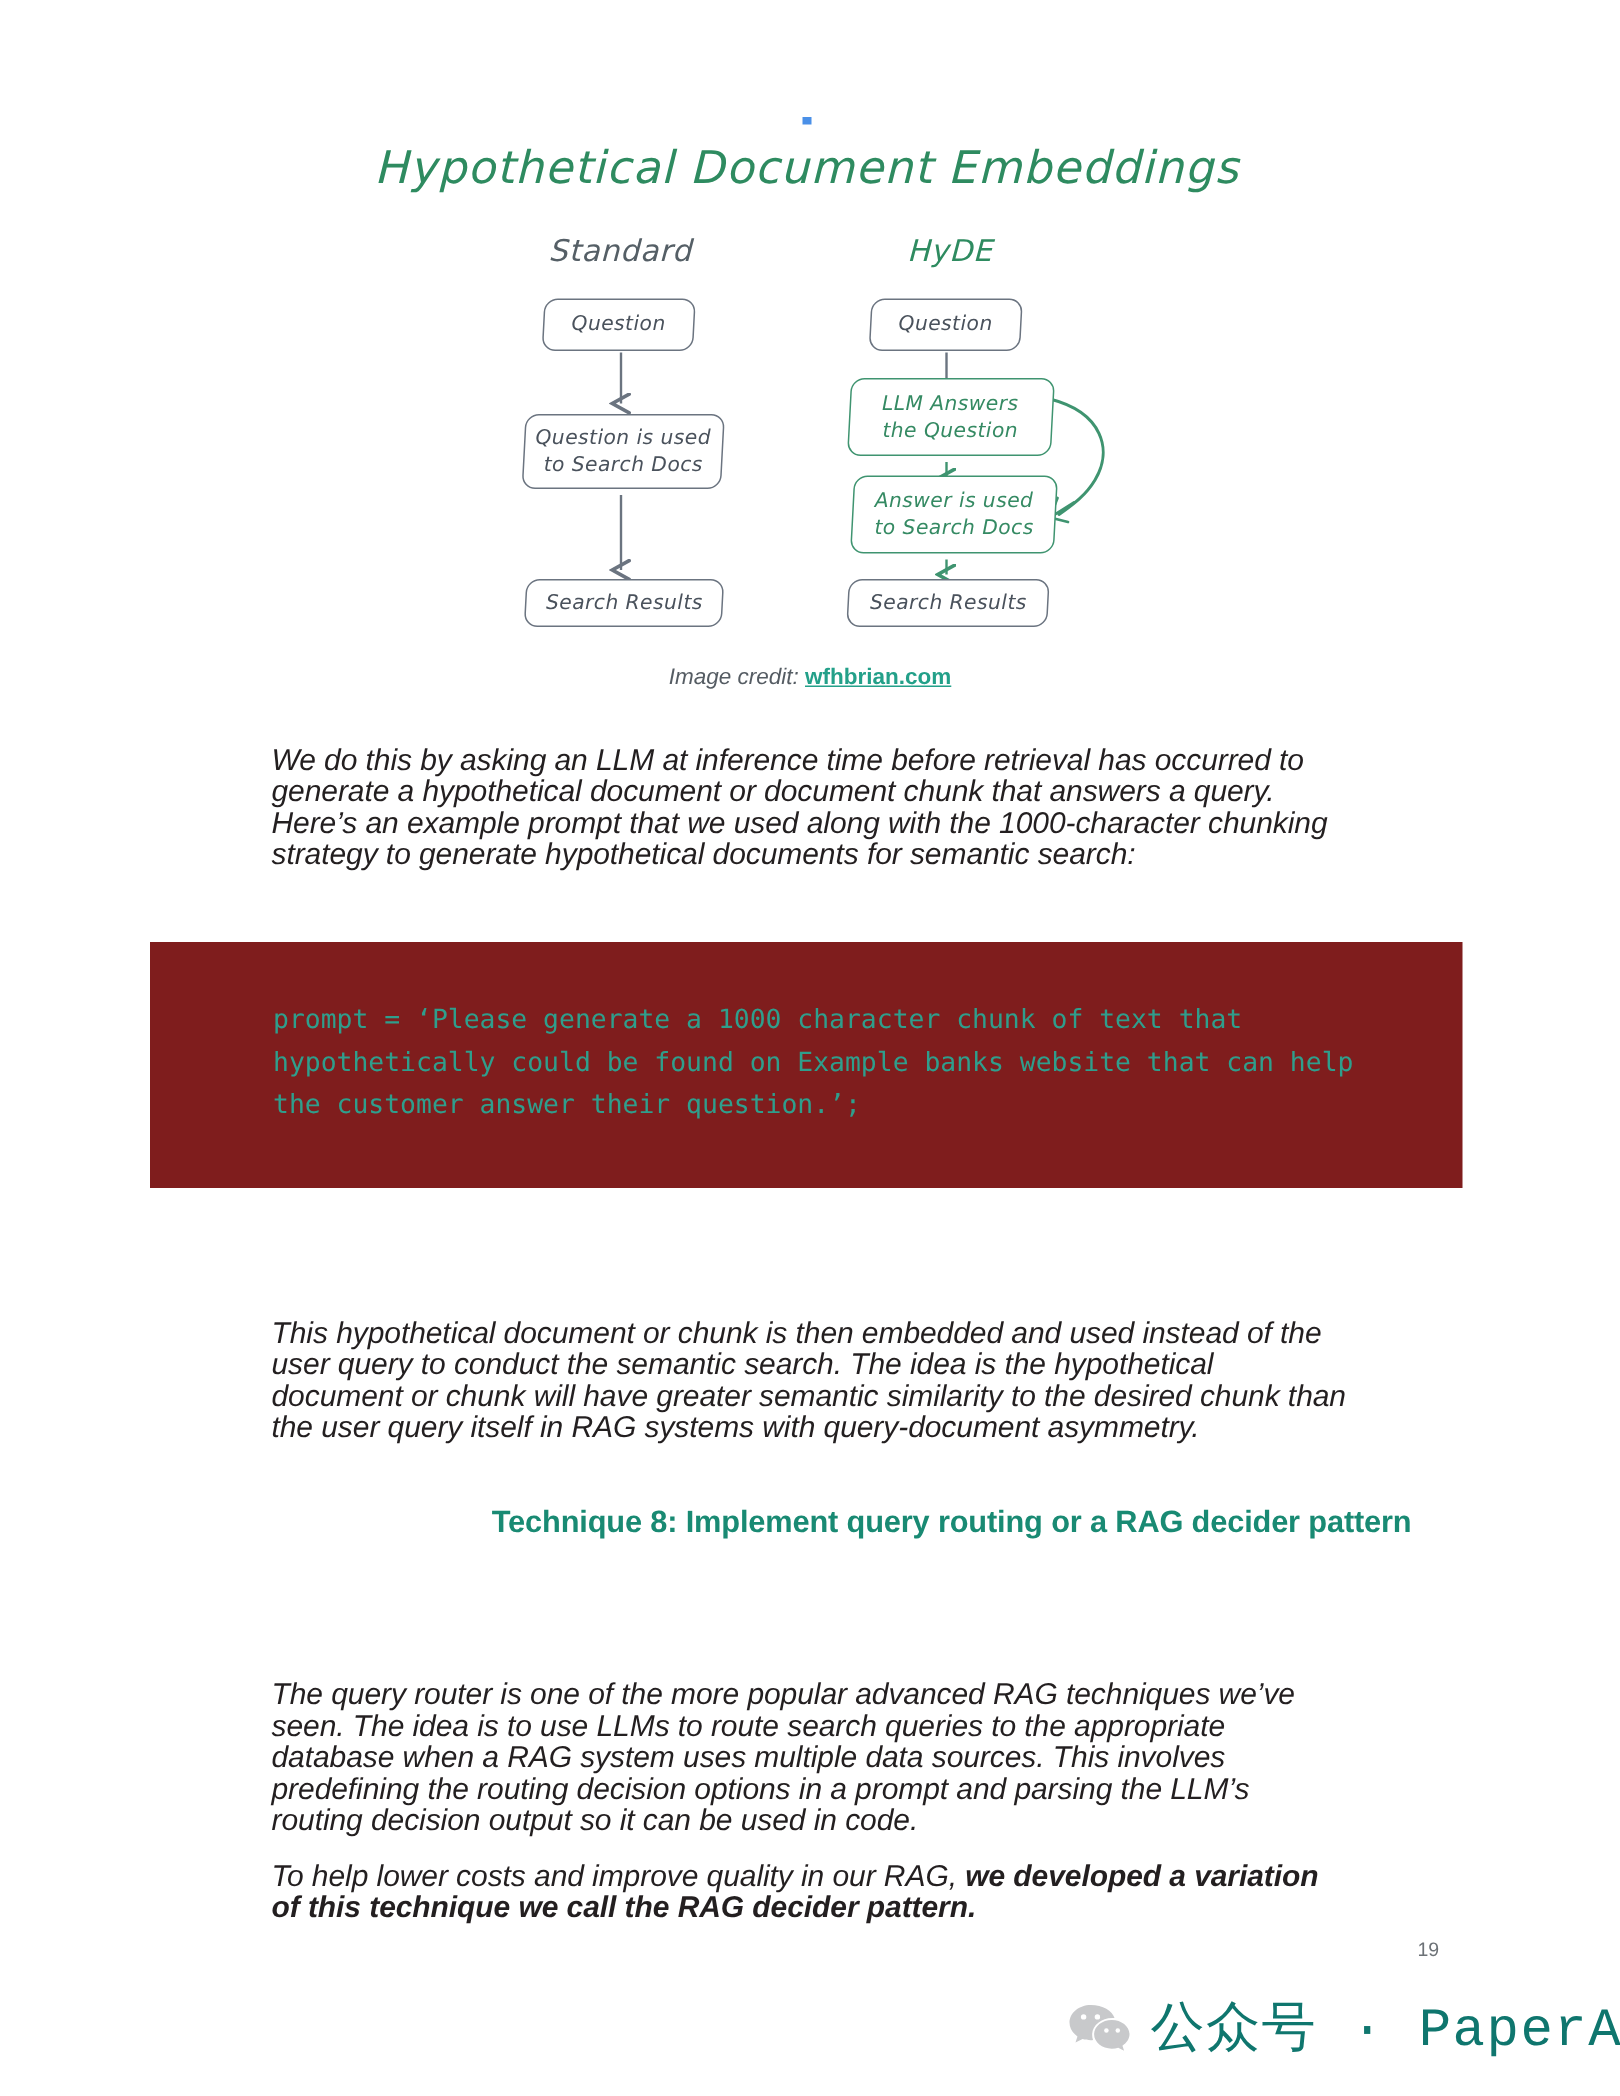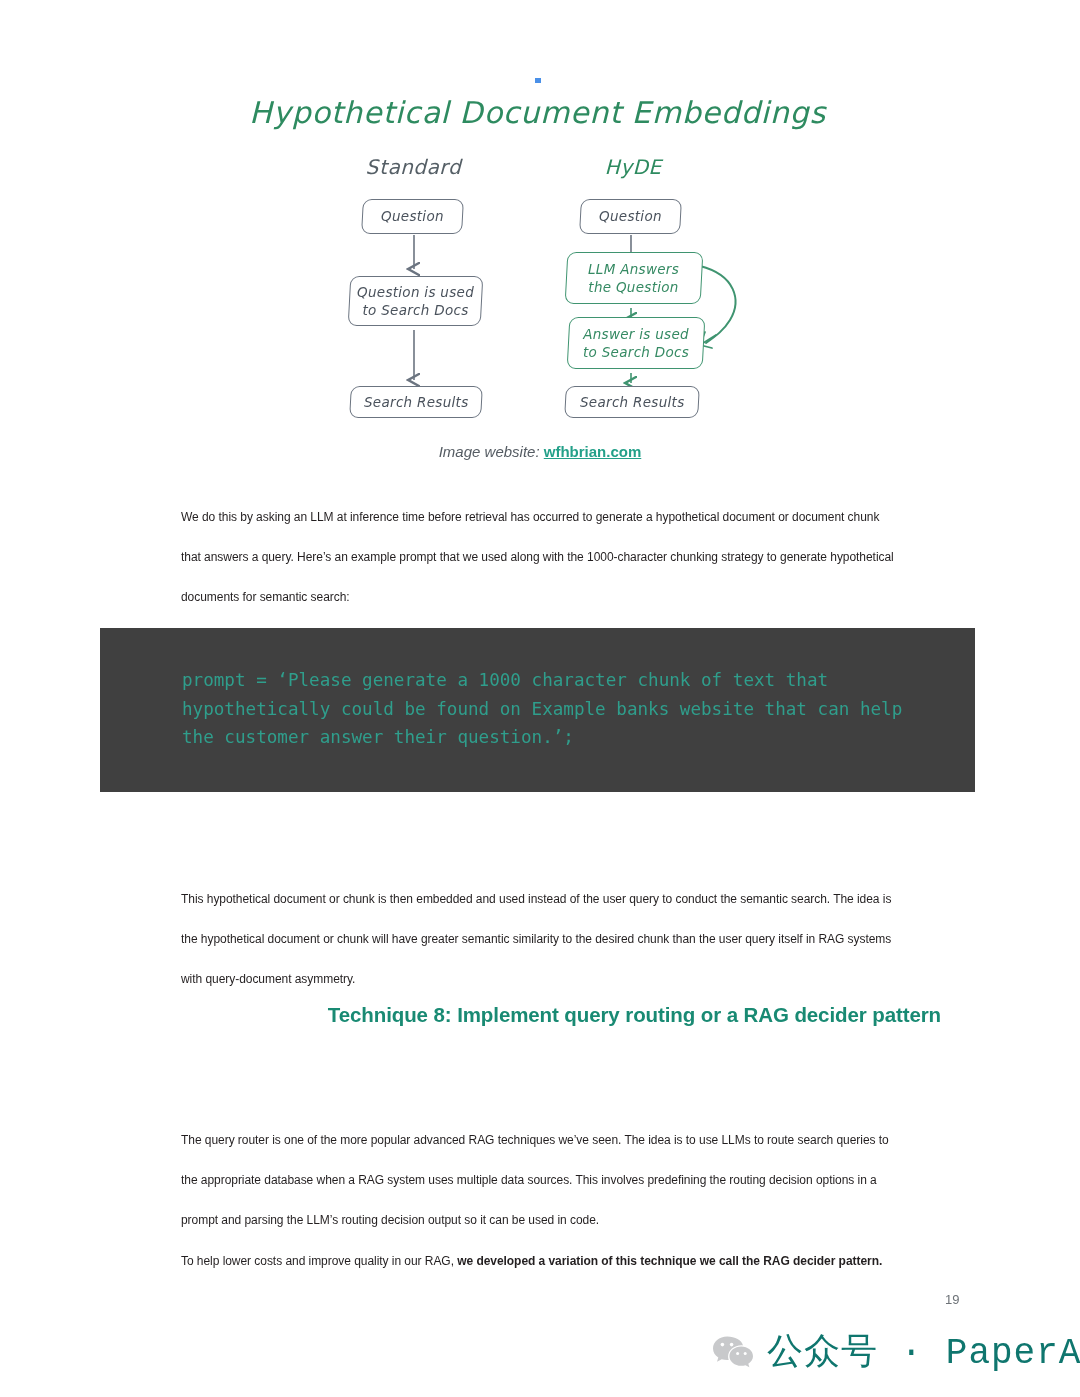--- a/index.html
+++ b/index.html
@@ -100,40 +100,41 @@
     font-weight: 700;
     font-style: normal;
     text-decoration: underline;
   }
 
   
   .para {
     position: absolute;
     left: 181px;
     width: 718px;
-    font-size: 12px;
-    line-height: 40px;
+    font-size: 20px;
+    line-height: 21px;
     color: #231f20;
     letter-spacing: -0.05px;
+    font-style: italic;
   }
   .para b { font-weight: 700; }
 
   #para-intro  { top: 497px; }
   #para-mid    { top: 836px; margin-top: 43px; }
   #para-router { top: 1120px; }
   #para-lower  { top: 1204px; margin-top: 37px; }
 
   
   .code-block {
     position: absolute;
     left: 100px;
     top: 628px;
     width: 875px;
     height: 164px;
-    background: #404040;
+    background: #7f1d1d;
   }
   .code-text {
     position: absolute;
     left: 82px;
     top: 38px;
     width: 740px;
     font-family: "DejaVu Sans Mono", monospace;
     font-size: 17.6px;
     line-height: 28.5px;
     color: #2f9e8c;
@@ -230,21 +231,21 @@
 the Question</span></div>
 
   <div class="node green" style="left:568px; top:222px; width:136px; height:52px; white-space:pre-line;"><span>Answer is used
 to Search Docs</span></div>
 
   <div class="node" style="left:565px; top:291px; width:134px; height:32px;">
       <span>Search Results</span>
     </div>
 </div>
 
-<div class="credit"><span>Image website: </span><a href="#">wfhbrian.com</a></div>
+<div class="credit"><span>Image credit: </span><a href="#">wfhbrian.com</a></div>
 
 <div class="para" id="para-intro">We do this by asking an LLM at inference time before retrieval has occurred to generate a hypothetical document or document chunk that answers a query. Here’s an example prompt that we used along with the 1000-character chunking strategy to generate hypothetical documents for semantic search:</div>
 
 <div class="code-block">
   <div class="code-text">prompt = ‘Please generate a 1000 character chunk of text that
 hypothetically could be found on Example banks website that can help
 the customer answer their question.’;</div>
 </div>
 
 <div class="para" id="para-mid">This hypothetical document or chunk is then embedded and used instead of the user query to conduct the semantic search. The idea is the hypothetical document or chunk will have greater semantic similarity to the desired chunk than the user query itself in RAG systems with query-document asymmetry.</div>

